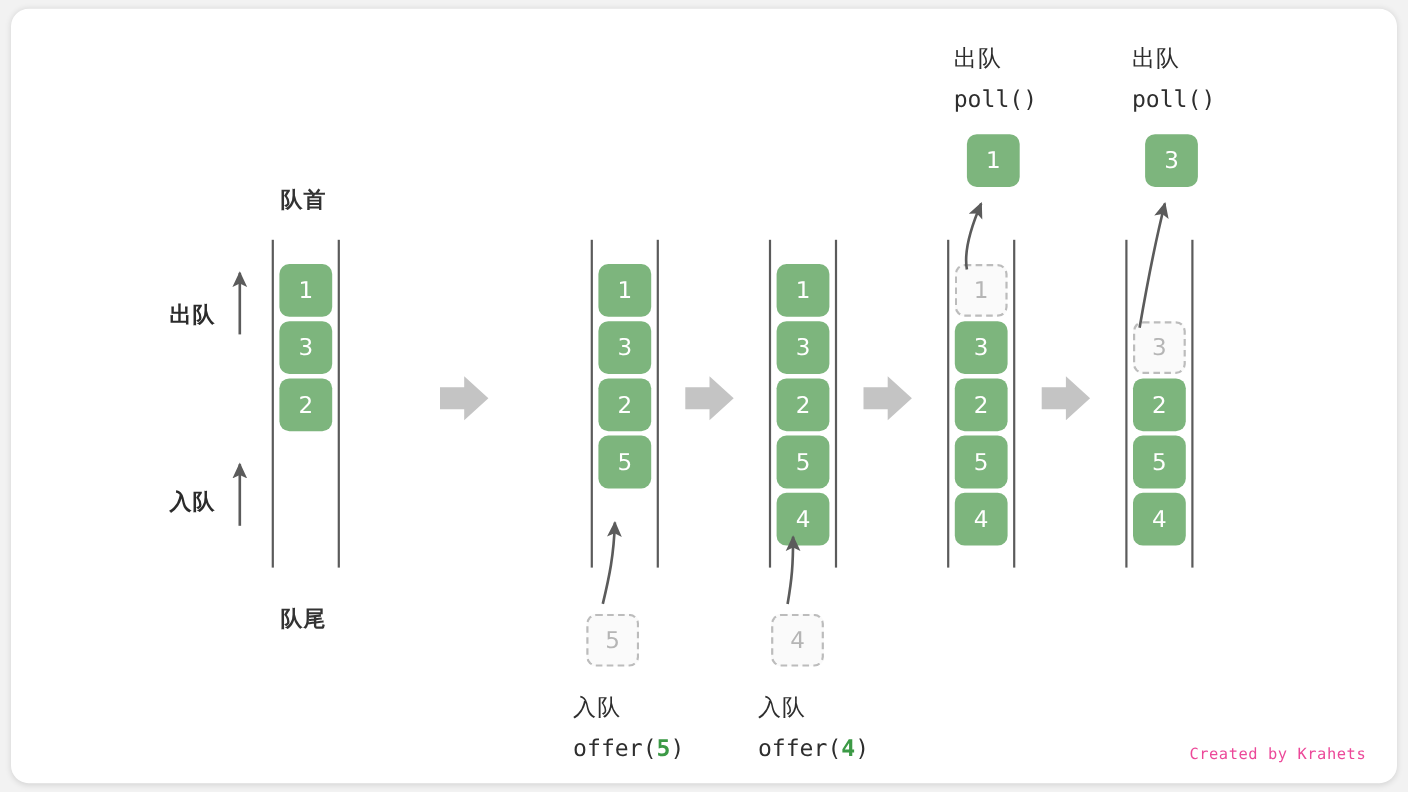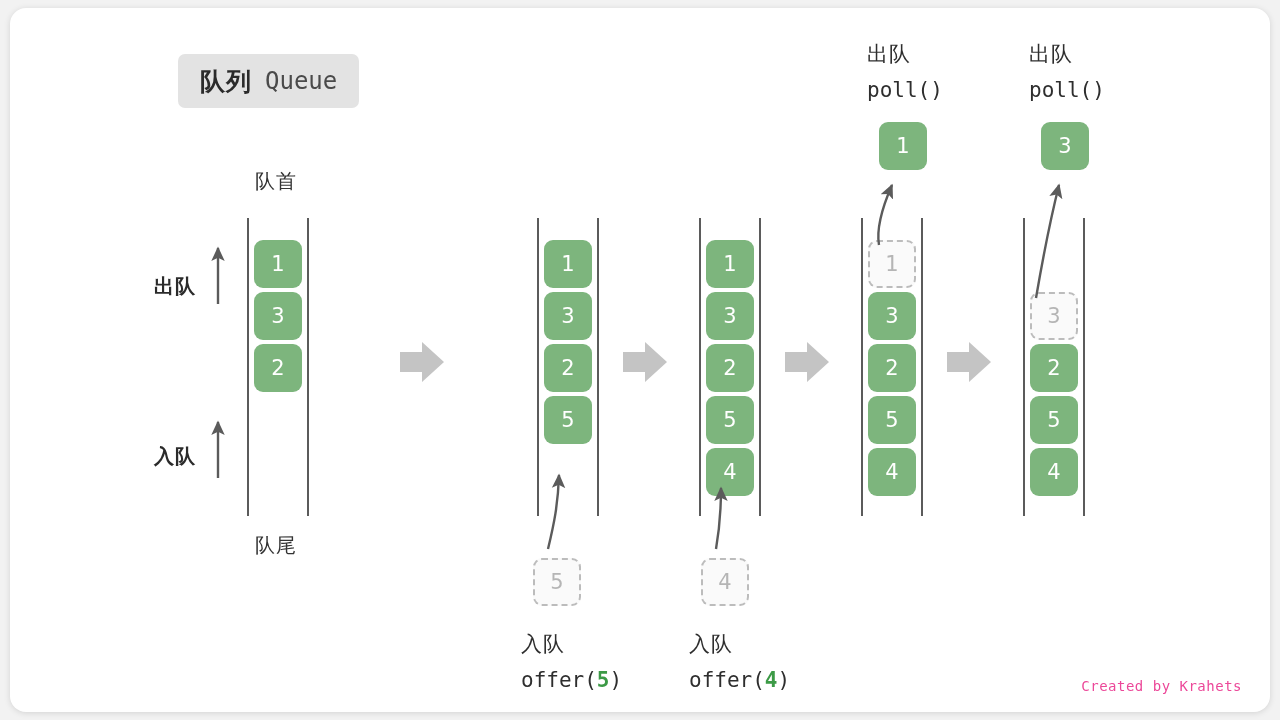--- a/index.html
+++ b/index.html
@@ -47,21 +47,21 @@
   }
   #title-badge .en {
     font-size: 24px;
     color: #4a4a4a;
     font-family: "DejaVu Sans Mono", "Liberation Mono", monospace;
   }
 
   
   .head-label {
     font-size: 20px;
-    font-weight: normal;
+    font-weight: bold;
     color: #333333;
     text-align: center;
     letter-spacing: 1px;
     white-space: nowrap;
   }
   .side-label {
     font-size: 20px;
     font-weight: bold;
     color: #2b2b2b;
     white-space: nowrap;
@@ -120,27 +120,23 @@
     font-size: 14px;
     color: #ec4899;
     letter-spacing: 0.5px;
   }
 </style>
 </head>
 <body>
 
 <div id="card">
 
-  <div class="abs" id="title-badge">
-    <span class="cn">队列</span>
-    <span class="en">Queue</span>
-  </div>
 
   <div class="abs head-label" style="left:216px; top:160px; width:100px;">队首</div>
-  <div class="abs head-label" style="left:216px; top:524px; width:100px;">队尾</div>
+  <div class="abs head-label" style="left:216px; top:541px; width:100px;">队尾</div>
 
   <div class="abs side-label" style="left:144px; top:265px;">出队</div>
   <div class="abs side-label" style="left:144px; top:435px;">入队</div>
 
   <div class="abs" style="left:237px; top:210px; width:62px; height:298px;">
     <div class="abs rail" style="left:0px; top:0px; height:298px;"></div>
     <div class="abs rail" style="left:60px; top:0px; height:298px;"></div>
     <div class="cell" style="left:7px; top:22px;">1</div>
     <div class="cell" style="left:7px; top:74px;">3</div>
     <div class="cell" style="left:7px; top:126px;">2</div>

